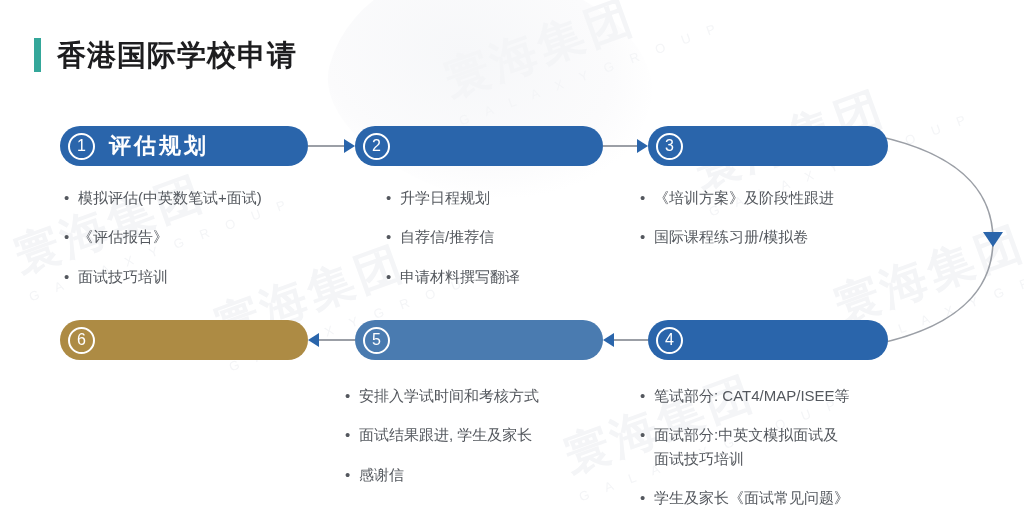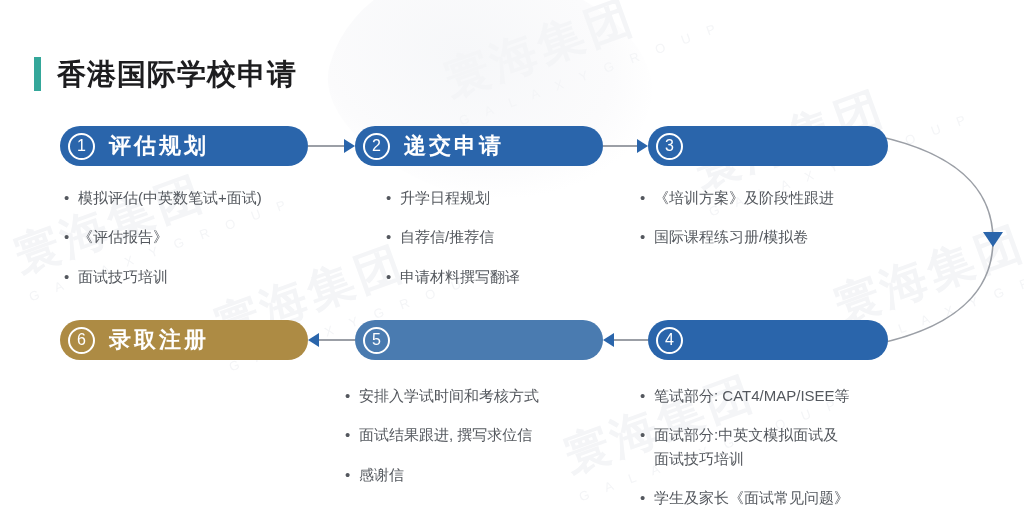--- a/index.html
+++ b/index.html
@@ -60,21 +60,20 @@
   }
 
   
   .title-row {
     position: absolute;
     left: 34px;
     top: 34px;
     display: flex;
     align-items: center;
     height: 42px;
-    margin-top: 19px;
   }
   .title-bar {
     width: 7px;
     height: 34px;
     background: #34a79a;
     margin-right: 16px;
     flex: 0 0 auto;
   }
   .title-text {
     font-size: 29px;
@@ -245,30 +244,28 @@
     <polygon points="108,104 128,104 118,119" fill="#2a65ab"></polygon>
   </svg>
 
   <div class="pill pill-blue p1">
     <div class="pill-num">1</div>
     <div class="pill-label">评估规划</div>
   </div>
 
   <div class="pill pill-blue p2">
     <div class="pill-num">2</div>
-    <div class="pill-label">递交申请</div>
   </div>
 
   <div class="pill pill-blue p3">
     <div class="pill-num">3</div>
   </div>
 
   <div class="pill pill-gold p6">
     <div class="pill-num">6</div>
-    <div class="pill-label">录取注册</div>
   </div>
 
   <div class="pill pill-blue-2 p5">
     <div class="pill-num">5</div>
   </div>
 
   <div class="pill pill-blue p4">
     <div class="pill-num">4</div>
   </div>
 
@@ -330,21 +327,21 @@
     </div>
   </div>
 
   <div class="bullets b5">
     <div class="bullet-item">
       <span class="bullet-dot">•</span>
       <span class="bullet-text">安排入学试时间和考核方式</span>
     </div>
     <div class="bullet-item">
       <span class="bullet-dot">•</span>
-      <span class="bullet-text">面试结果跟进, 撰写求位信</span>
+      <span class="bullet-text">面试结果跟进, 学生及家长</span>
     </div>
     <div class="bullet-item">
       <span class="bullet-dot">•</span>
       <span class="bullet-text">感谢信</span>
     </div>
   </div>
 
   <div class="bullets b4">
     <div class="bullet-item">
       <span class="bullet-dot">•</span>

